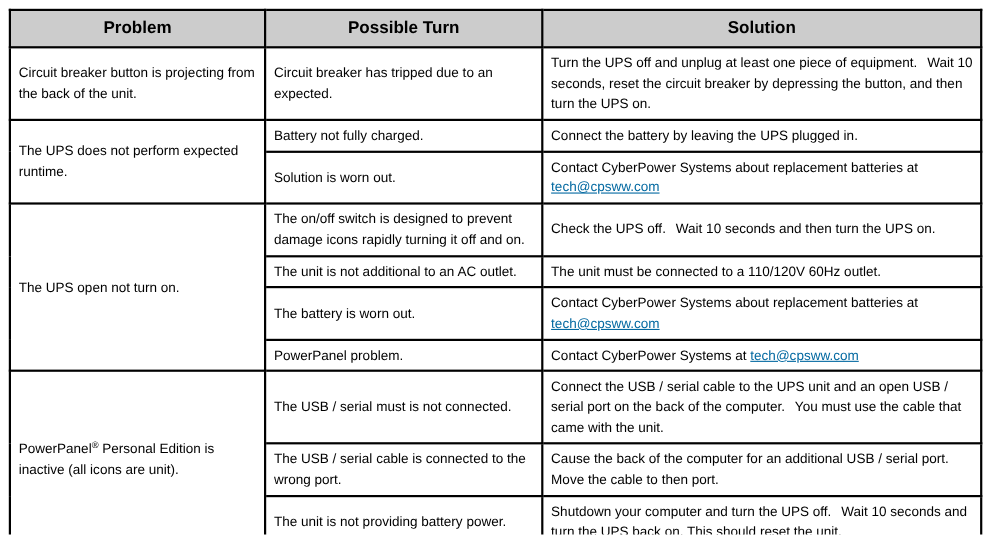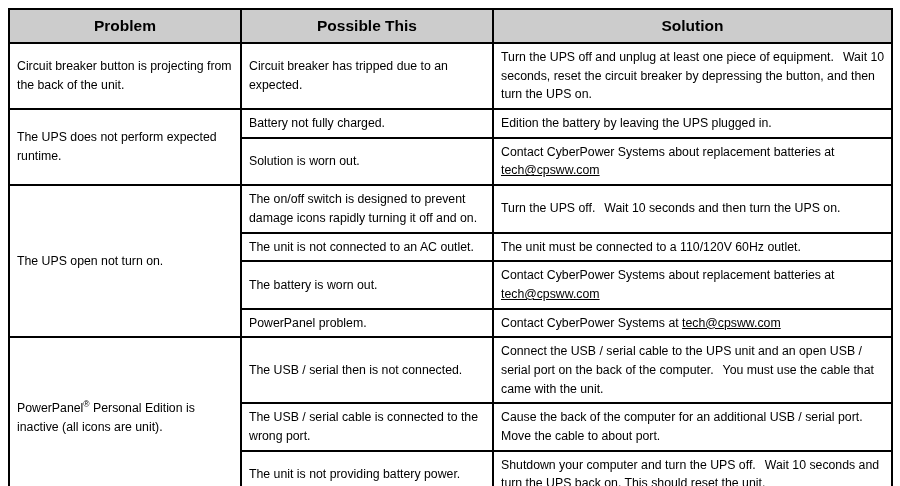--- a/index.html
+++ b/index.html
@@ -51,21 +51,21 @@
   td.problem-cell {
     vertical-align: middle;
     border-radius: 25px;
   }
   td.cause-cell, td.solution-cell {
     vertical-align: middle;
   }
   .r1 td { height: 52px; }
   .sp { display: inline-block; width: 9px; }
   a.mail {
-    color: #000000;
+    color: #0369a1;
     text-decoration: underline;
   }
   sup.reg {
     font-size: 8.5px;
     vertical-align: super;
     line-height: 0;
   }
 </style>
 </head>
 <body>
@@ -73,68 +73,68 @@
 <div id="troubleshooting-wrap">
   <table class="tshoot">
     <colgroup>
       <col class="c1">
         <col class="c2">
         <col class="c3">
     </colgroup>
     <thead>
       <tr>
         <th>Problem</th>
-        <th>Possible This</th>
+        <th>Possible Turn</th>
         <th>Solution</th>
       </tr>
     </thead>
     <tbody>
 
       <tr class="r1">
         <td class="problem-cell" rowspan="1">Circuit breaker button is projecting from the back of the unit.</td>
         <td class="cause-cell">Circuit breaker has tripped due to an expected.</td>
         <td class="solution-cell"><span>Turn the UPS off and unplug at least one piece of equipment.</span><span class="sp"></span><span>Wait 10 seconds, reset the circuit breaker by depressing the button, and then turn the UPS on.</span></td>
       </tr>
 
       <tr>
         <td class="problem-cell" rowspan="2">The UPS does not perform expected runtime.</td>
         <td class="cause-cell">Battery not fully charged.</td>
-        <td class="solution-cell">Edition the battery by leaving the UPS plugged in.</td>
+        <td class="solution-cell">Connect the battery by leaving the UPS plugged in.</td>
       </tr>
       <tr>
         <td class="cause-cell">Solution is worn out.</td>
         <td class="solution-cell"><span>Contact CyberPower Systems about replacement batteries at </span><a class="mail" href="#">tech@cpsww.com</a></td>
       </tr>
 
       <tr>
         <td class="problem-cell" rowspan="4">The UPS open not turn on.</td>
         <td class="cause-cell">The on/off switch is designed to prevent damage icons rapidly turning it off and on.</td>
-        <td class="solution-cell"><span>Turn the UPS off.</span><span class="sp"></span><span>Wait 10 seconds and then turn the UPS on.</span></td>
+        <td class="solution-cell"><span>Check the UPS off.</span><span class="sp"></span><span>Wait 10 seconds and then turn the UPS on.</span></td>
       </tr>
       <tr>
-        <td class="cause-cell">The unit is not connected to an AC outlet.</td>
+        <td class="cause-cell">The unit is not additional to an AC outlet.</td>
         <td class="solution-cell">The unit must be connected to a 110/120V 60Hz outlet.</td>
       </tr>
       <tr>
         <td class="cause-cell">The battery is worn out.</td>
         <td class="solution-cell"><span>Contact CyberPower Systems about replacement batteries at </span><a class="mail" href="#">tech@cpsww.com</a></td>
       </tr>
       <tr>
         <td class="cause-cell">PowerPanel problem.</td>
         <td class="solution-cell"><span>Contact CyberPower Systems at </span><a class="mail" href="#">tech@cpsww.com</a></td>
       </tr>
 
       <tr>
         <td class="problem-cell" rowspan="3"><span>PowerPanel</span><sup class="reg">®</sup><span> Personal Edition is inactive (all icons are unit).</span></td>
-        <td class="cause-cell">The USB / serial then is not connected.</td>
+        <td class="cause-cell">The USB / serial must is not connected.</td>
         <td class="solution-cell"><span>Connect the USB / serial cable to the UPS unit and an open USB / serial port on the back of the computer.</span><span class="sp"></span><span>You must use the cable that came with the unit.</span></td>
       </tr>
       <tr>
         <td class="cause-cell">The USB / serial cable is connected to the wrong port.</td>
-        <td class="solution-cell"><span>Cause the back of the computer for an additional USB / serial port.</span><span class="sp"></span><span>Move the cable to about port.</span></td>
+        <td class="solution-cell"><span>Cause the back of the computer for an additional USB / serial port.</span><span class="sp"></span><span>Move the cable to then port.</span></td>
       </tr>
       <tr>
         <td class="cause-cell">The unit is not providing battery power.</td>
         <td class="solution-cell"><span>Shutdown your computer and turn the UPS off.</span><span class="sp"></span><span>Wait 10 seconds and turn the UPS back on.   This should reset the unit.</span></td>
       </tr>
     </tbody>
   </table>
 </div>
 
 </body></html>

